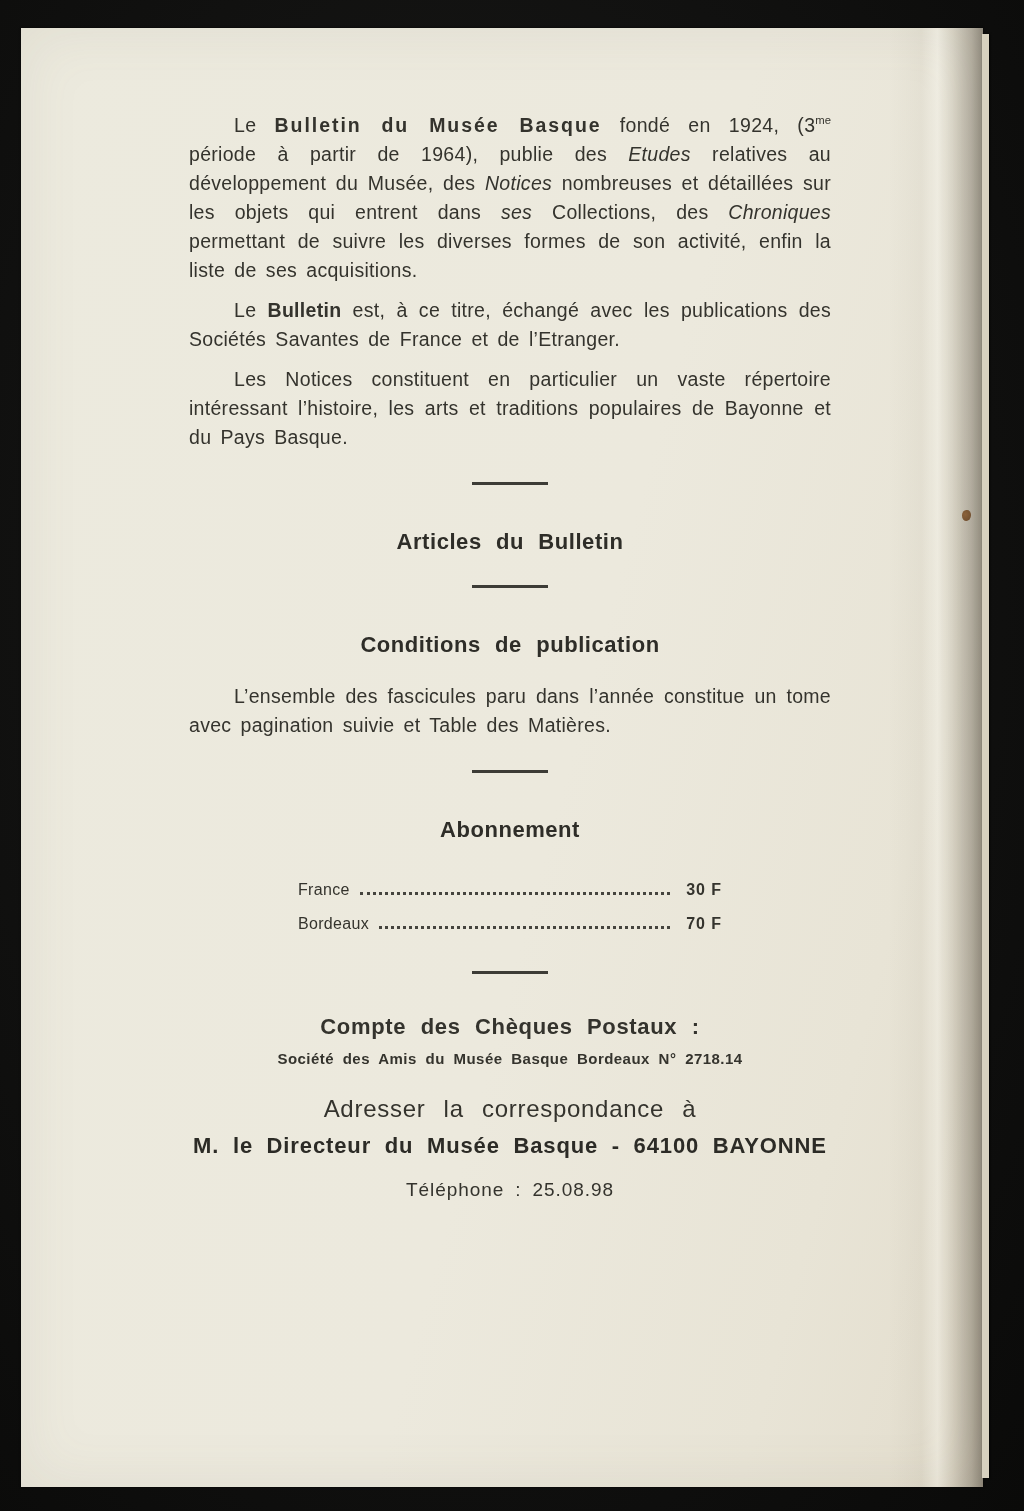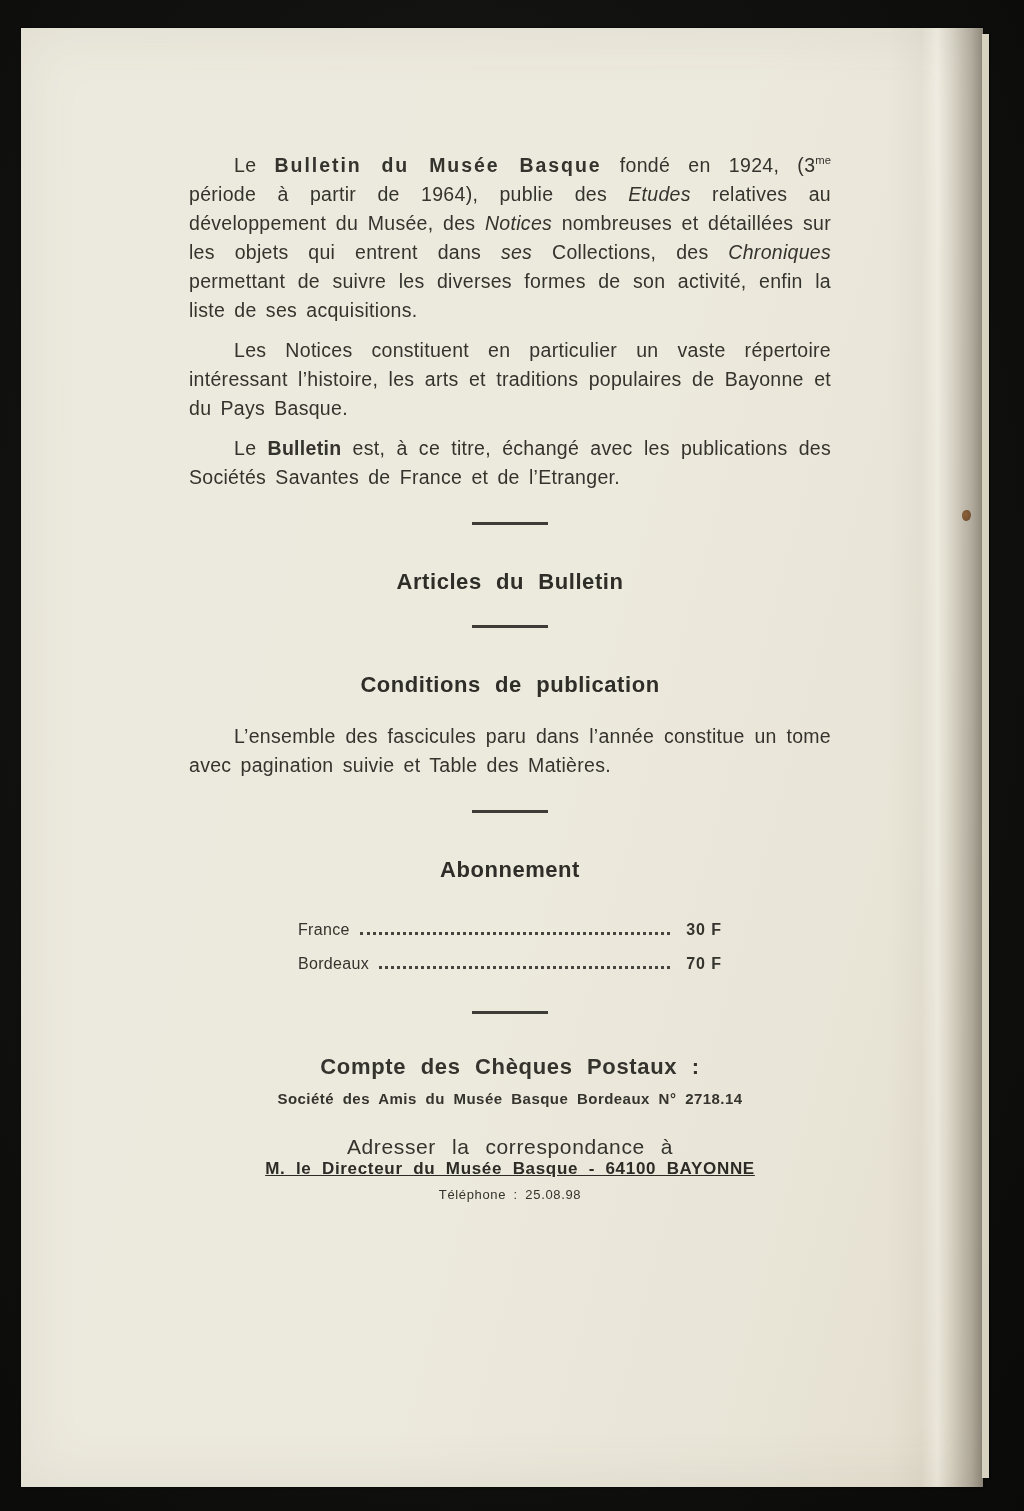--- a/index.html
+++ b/index.html
@@ -58,21 +58,21 @@
     border-radius: 50% 45% 55% 50%;
     background: radial-gradient(circle at 40% 40%, #9a6330, #6f431c);
     opacity: 0.9;
   }
 
   
   .content {
     position: relative;
     margin-left: 168px;
     width: 642px;
-    padding-top: 118px;
+    padding-top: 78px;
     color: #34332d;
   }
 
   p.body-par {
     font-size: 19.5px;
     line-height: 29px;
     text-align: justify;
     text-indent: 45px;
     margin: 0 0 11px 0;
     letter-spacing: 0.015em;
@@ -138,53 +138,52 @@
     margin: 0 0 10px 0;
   }
   .footer-cheques-2 {
     font-size: 15px;
     font-weight: bold;
     letter-spacing: 0.03em;
     word-spacing: 0.28em;
     margin: 0 0 28px 0;
   }
   .footer-address-1 {
-    font-size: 21px;
+    font-size: 24px;
     letter-spacing: 0.03em;
     word-spacing: 0.45em;
-    margin: 0 0 0 0;
+    margin: 0 0 10px 0;
   }
   .footer-address-2 {
-    font-size: 17px;
+    font-size: 22px;
     font-weight: bold;
     letter-spacing: 0.04em;
     word-spacing: 0.30em;
-    margin: 0 0 8px 0;
+    margin: 0 0 20px 0;
     color: #2c2b26;
-    text-decoration: underline;
   }
   .footer-phone {
-    font-size: 13px;
+    font-size: 19px;
     letter-spacing: 0.05em;
     word-spacing: 0.25em;
     margin: 0;
   }
 </style>
 </head>
 <body>
 
 <div class="page">
 
   <div class="content">
 
     <p class="body-par"><span>Le </span><span class="b-sp">Bulletin du Musée Basque</span><span> fondé en 1924, (3</span><sup class="small-sup">me</sup><span> période à partir de 1964), publie des </span><span class="i">Etudes</span><span> relatives au développement du Musée, des </span><span class="i">Notices</span><span> nombreuses et détaillées sur les objets qui entrent dans </span><span class="i">ses</span><span> Collections, des </span><span class="i">Chroniques</span><span> permettant de suivre les diverses formes de son activité, enfin la liste de ses acquisitions.</span></p>
 
+    <p class="body-par"><span>Le </span><span class="b">Bulletin</span><span> est, à ce titre, échangé avec les publications des Sociétés Savantes de France et de l’Etranger.</span></p>
+
     <p class="body-par">Les Notices constituent en particulier un vaste répertoire intéressant l’histoire, les arts et traditions populaires de Bayonne et du Pays Basque.</p>
-
-    <p class="body-par"><span>Le </span><span class="b">Bulletin</span><span> est, à ce titre, échangé avec les publications des Sociétés Savantes de France et de l’Etranger.</span></p>
 
     <hr class="divider">
 
     <h2 class="section-heading">Articles du Bulletin</h2>
 
     <hr class="divider">
 
     <h2 class="section-heading">Conditions de publication</h2>
     <p class="body-par">L’ensemble des fascicules paru dans l’année constitue un tome avec pagination suivie et Table des Matières.</p>
 

